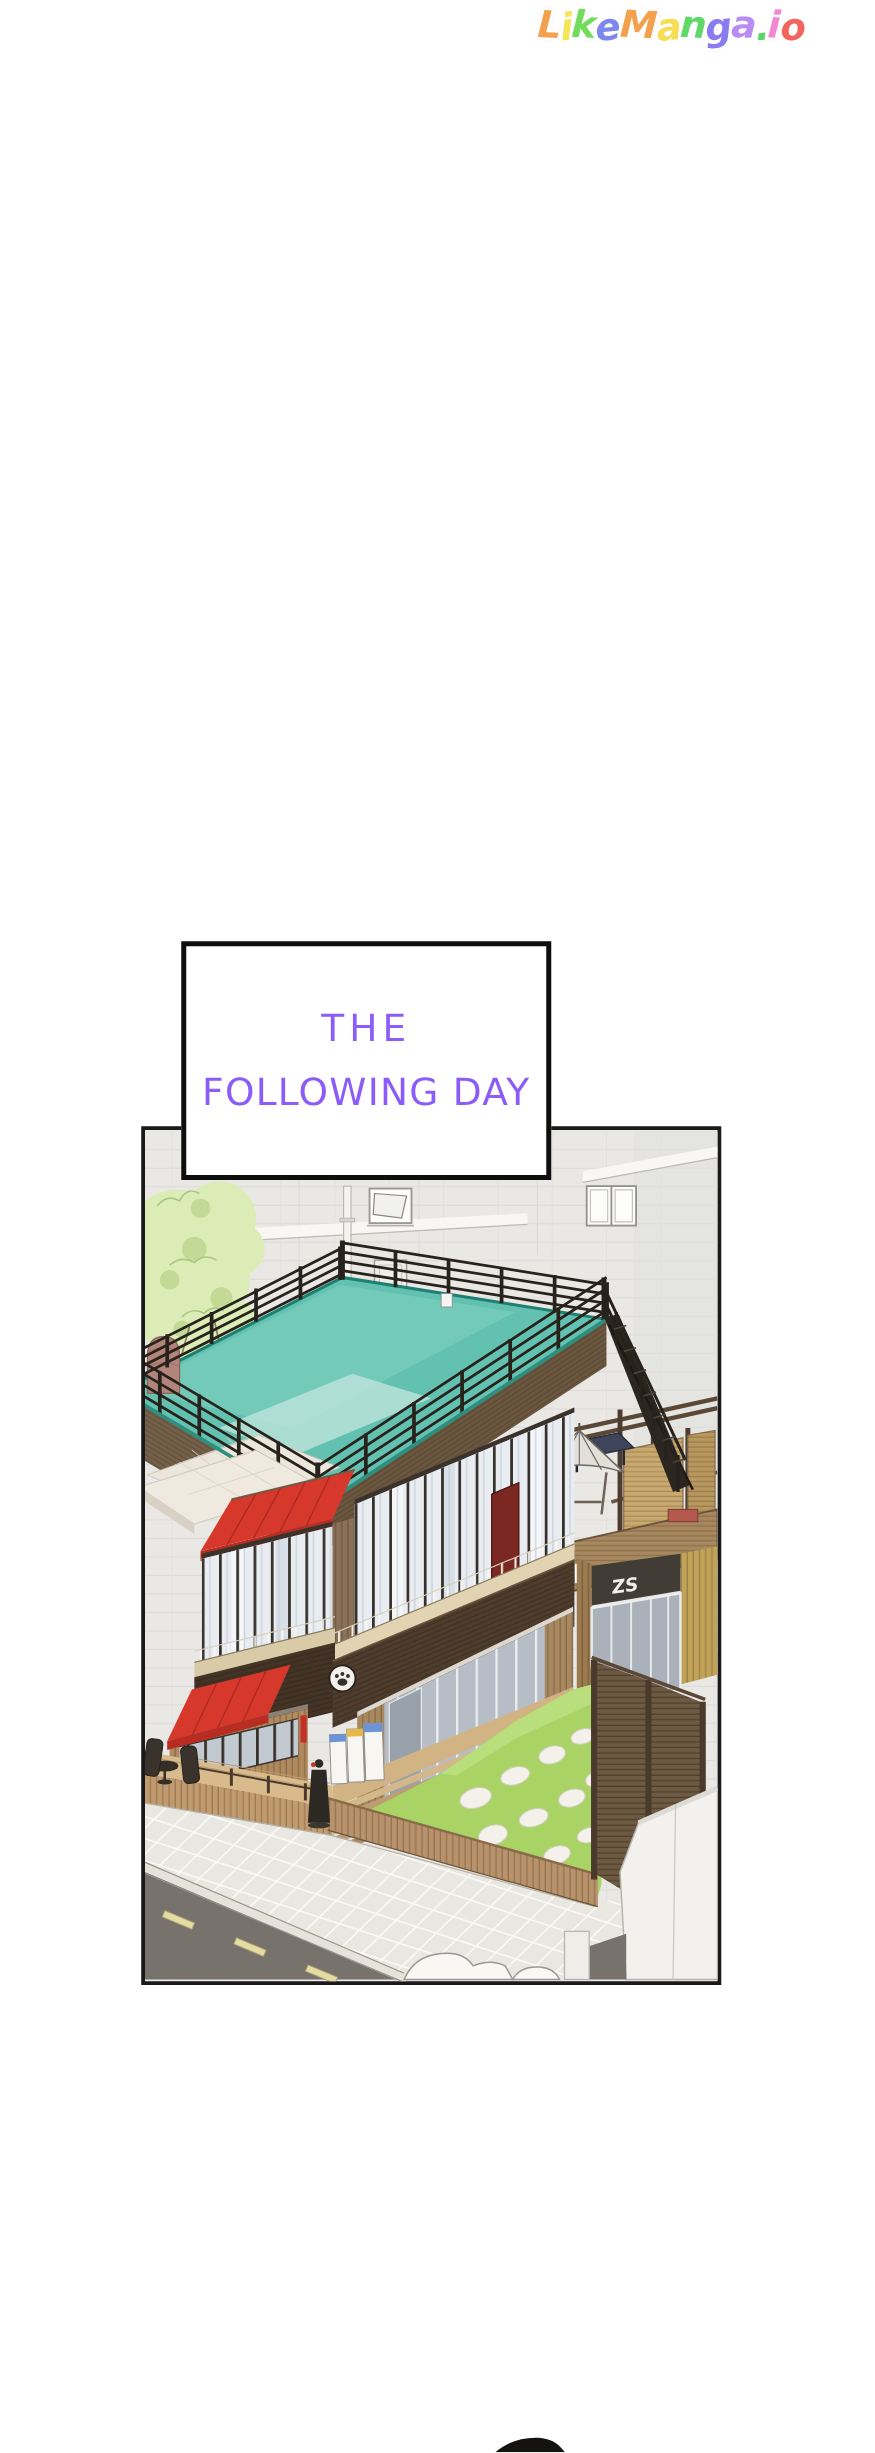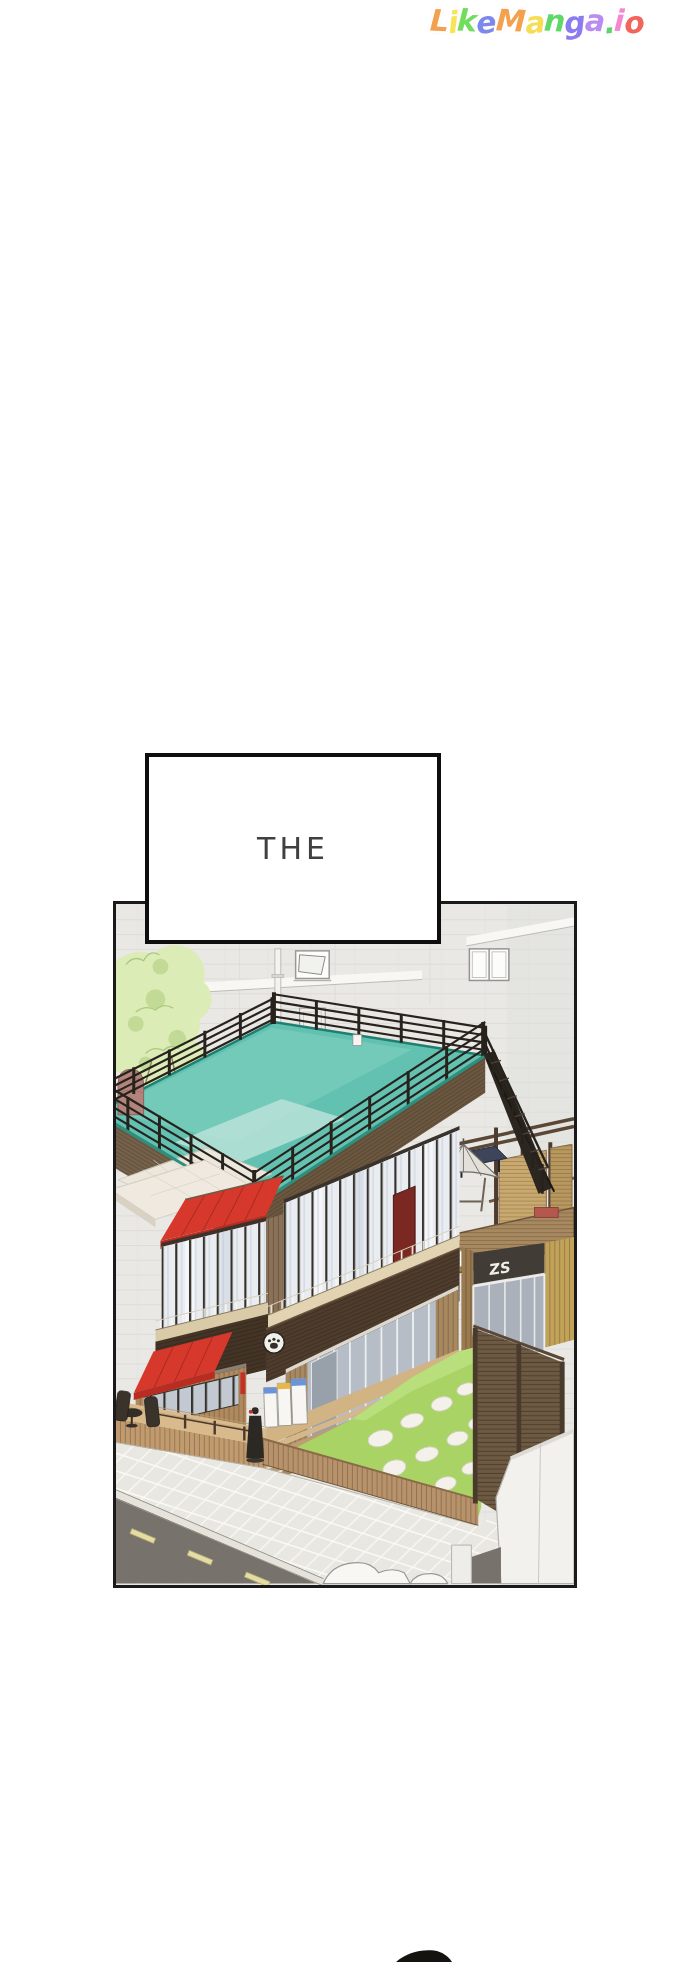--- a/index.html
+++ b/index.html
@@ -12,21 +12,21 @@
   .logo span{display:inline-block;
      text-shadow:-2px 0 0 #fff,2px 0 0 #fff,0 -2px 0 #fff,0 2px 0 #fff,
                  -2px -2px 0 #fff,2px 2px 0 #fff,-2px 2px 0 #fff,2px -2px 0 #fff,
                  0 0 4px #f6c6d8;}
   .logo span:nth-child(odd){transform:rotate(3deg) translateY(-1px);}
   .logo span:nth-child(even){transform:rotate(-5deg) translateY(1px);}
   
   .caption-box{position:absolute;left:145px;top:753px;width:296px;height:191px;
      box-sizing:border-box;background:#ffffff;border:4px solid #0e0e0e;z-index:5;
      display:flex;flex-direction:column;align-items:center;justify-content:center;
-     gap:16px;color:#404040;text-align:center;}
+     gap:16px;color:#8b5cf6;text-align:center;}
   .caption-line1{font-size:30px;letter-spacing:4px;}
   .caption-line2{font-size:30px;letter-spacing:1px;white-space:nowrap;}
   
   .panel{position:absolute;left:113px;top:901px;width:464px;height:687px;
      box-sizing:border-box;border:3px solid #1a1a1a;background:#e9e8e5;z-index:1;}
   .panel svg{display:block;width:100%;height:100%;}
   .bottom-blob{position:absolute;left:394px;top:1948px;width:64px;height:14px;z-index:2;}
 </style>
 </head>
 <body>
@@ -410,19 +410,20 @@
         <ellipse cx="141" cy="562" rx="9" ry="2.5" fill="#3a3630"></ellipse>
         <polygon points="135,517 147,517 150,560 132,560" fill="#2c2824"></polygon>
         <circle cx="141" cy="512" r="3.5" fill="#2c2824"></circle>
         <circle cx="136.5" cy="513" r="2" fill="#c2342a"></circle>
       </g>
     </svg>
   </div>
 
   <div class="caption-box">
     <div class="caption-line1">THE</div>
+    <div class="caption-line2">FOLLOWING DAY</div>
   </div>
 
   <svg class="bottom-blob" viewBox="0 0 64 14" xmlns="http://www.w3.org/2000/svg">
     <path d="M2 14C12 5 26 1 40 2.5C48 3.5 54 8 58 14Z" fill="#151310"></path>
   </svg>
 
 </div>
 
 </body></html>

